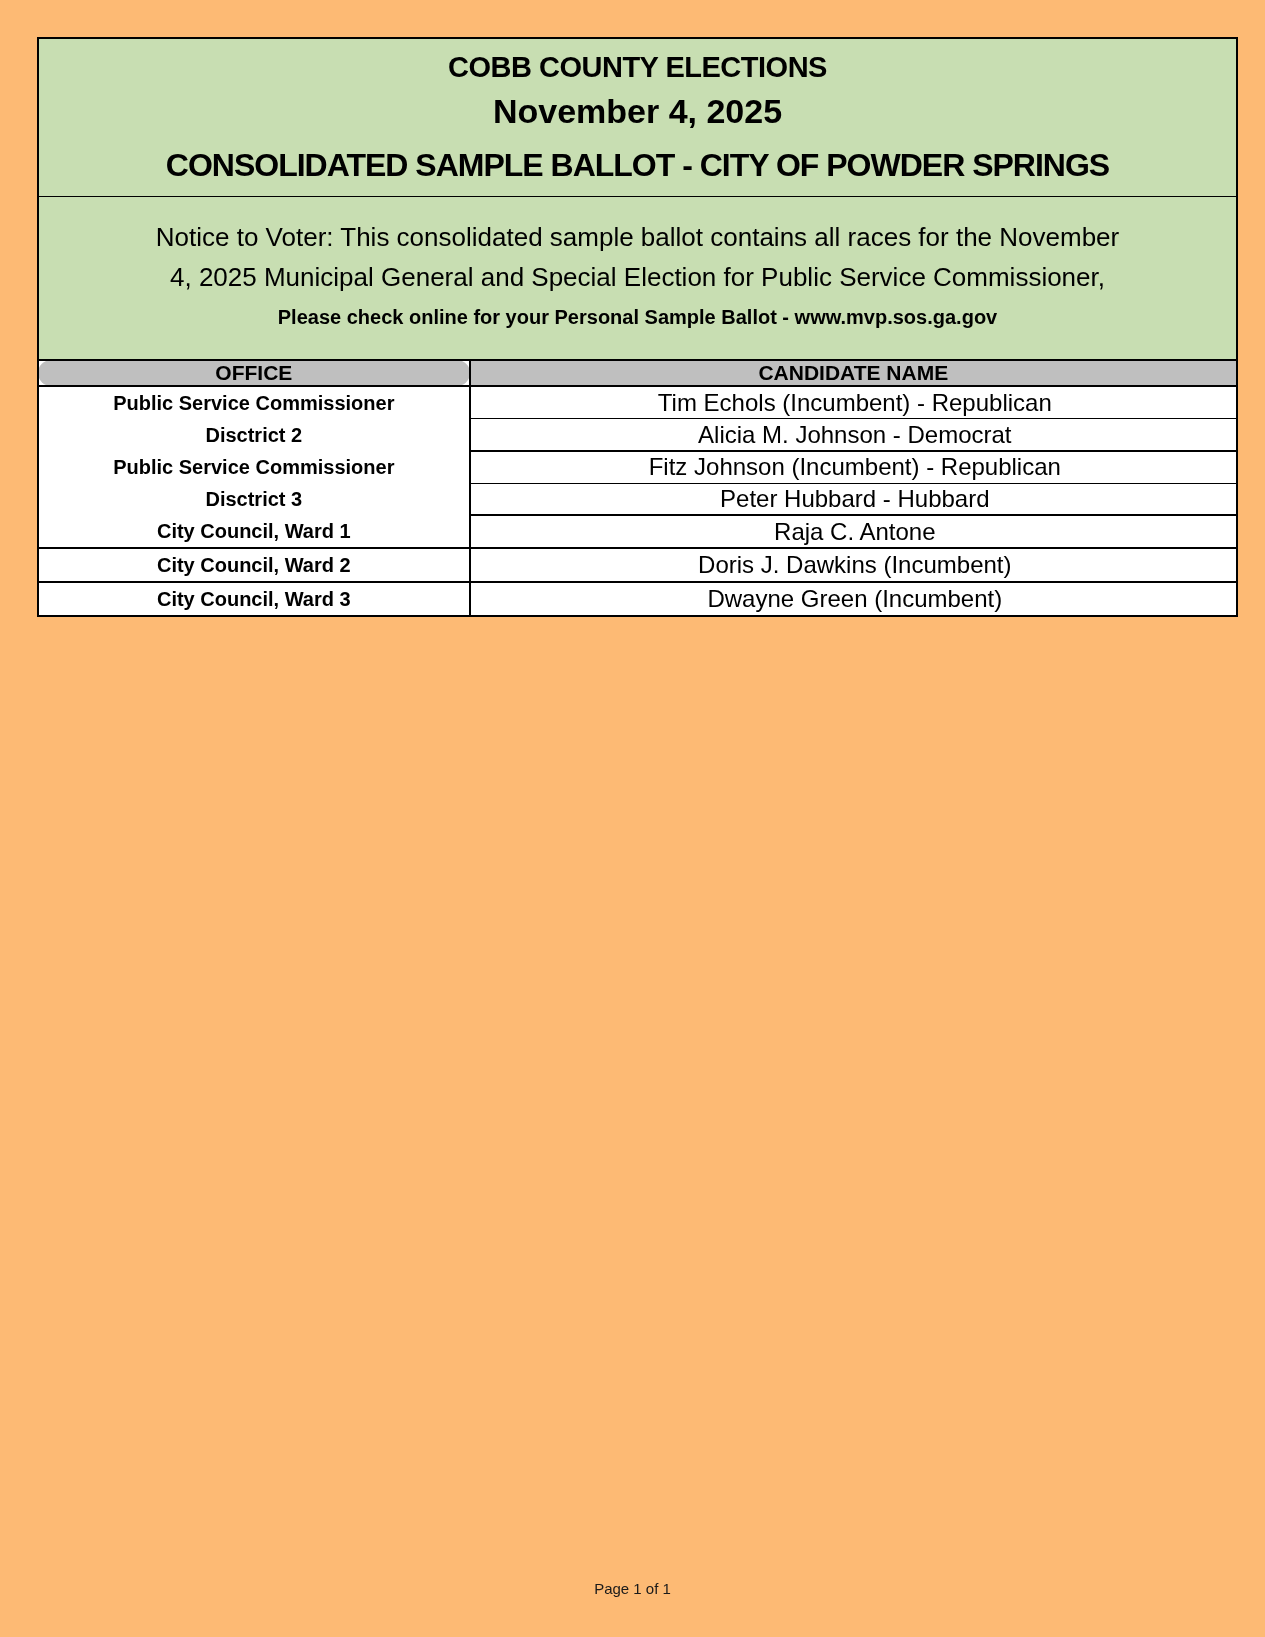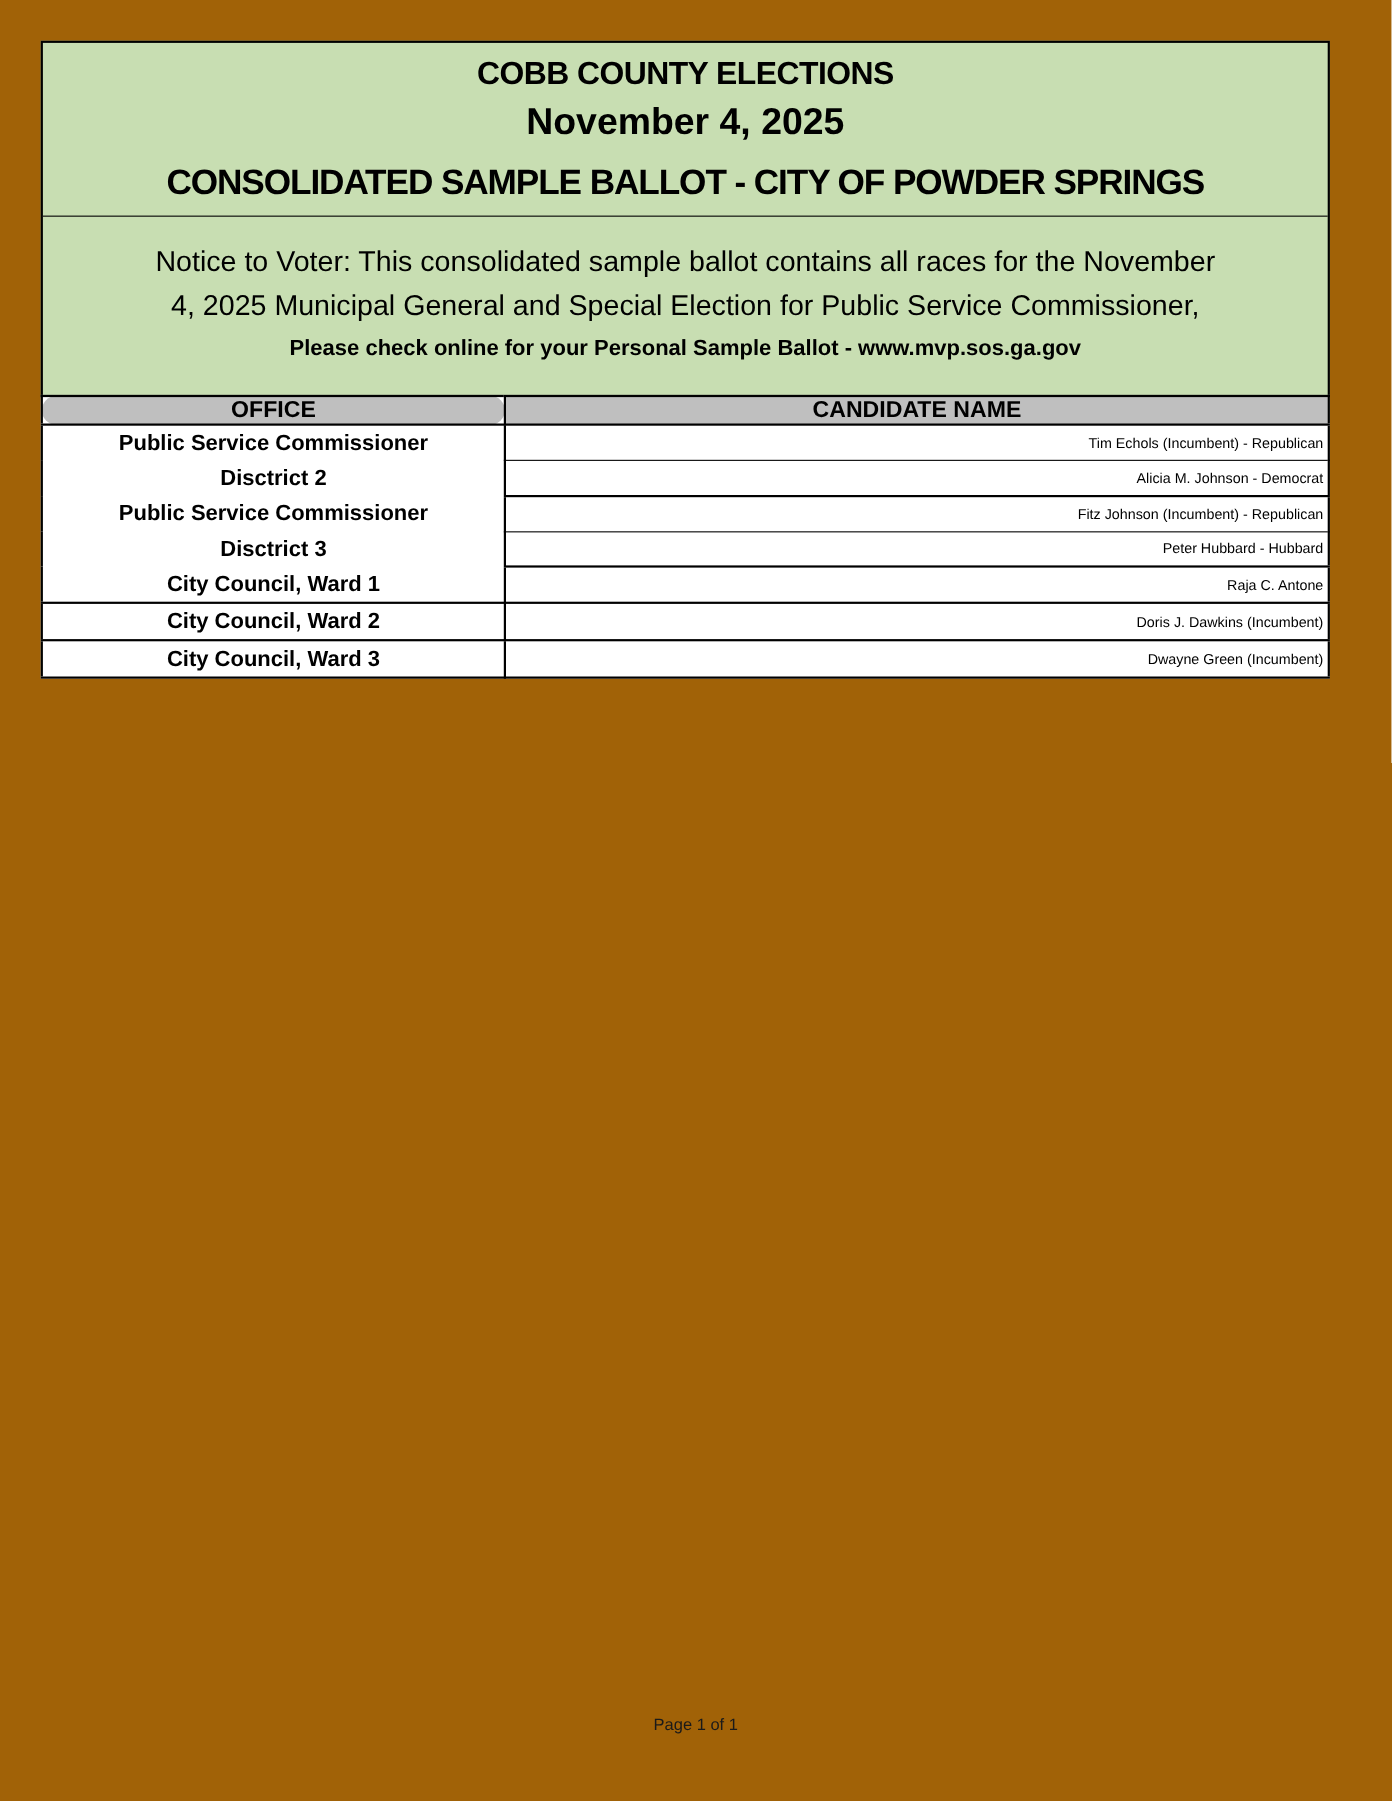--- a/index.html
+++ b/index.html
@@ -6,22 +6,22 @@
   html,body { background:#ffffff; }
   body {
     width:1265px; height:1637px;
     font-family:"Liberation Sans", sans-serif;
     color:#000;
     position:relative;
   }
   .page {
     position:relative;
     width:1265px; height:1637px;
-    padding:37px 56px 0 37px;
-    background:#a16207;
+    padding:37px 27px 0 37px;
+    background:#fdba74;
   }
   .green-box {
     background:var(--green,#c8deb2);
     border:2px solid #000;
   }
   .title-block {
     text-align:center;
     padding:8px 6px 12px 6px;
     border-bottom:1.5px solid #000;
   }
@@ -60,32 +60,32 @@
   }
   .office-line {
     height:32px;
     display:flex;
     align-items:center;
     justify-content:center;
     font-size:20px;
     font-weight:700;
   }
   td.candidate {
-    font-size:13px;
+    font-size:24px;
     height:31px;
     padding:0 4px 0 7px;
-    text-align:right;
+    text-align:center;
     vertical-align:middle;
   }
   tr.inner td.candidate { border-bottom:1px solid #000; }
   tr.group-end td { border-bottom:2px solid #000; }
   .footer {
     position:absolute;
     left:0; right:0;
-    bottom:60px;
+    bottom:40px;
     text-align:center;
     font-size:15px;
     color:#1a1a1a;
   }
 </style>
 </head>
 <body>
 
 <div class="page">
 

